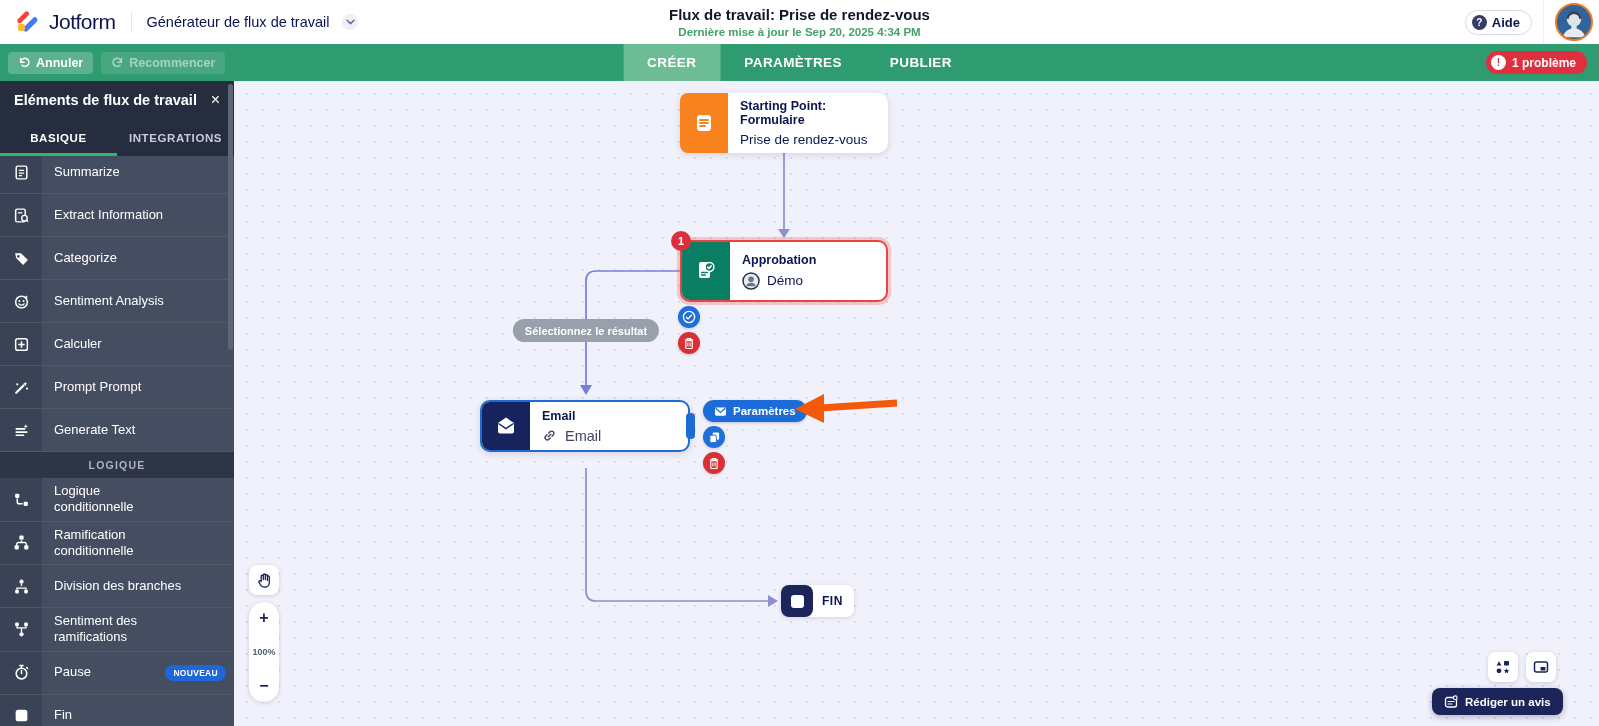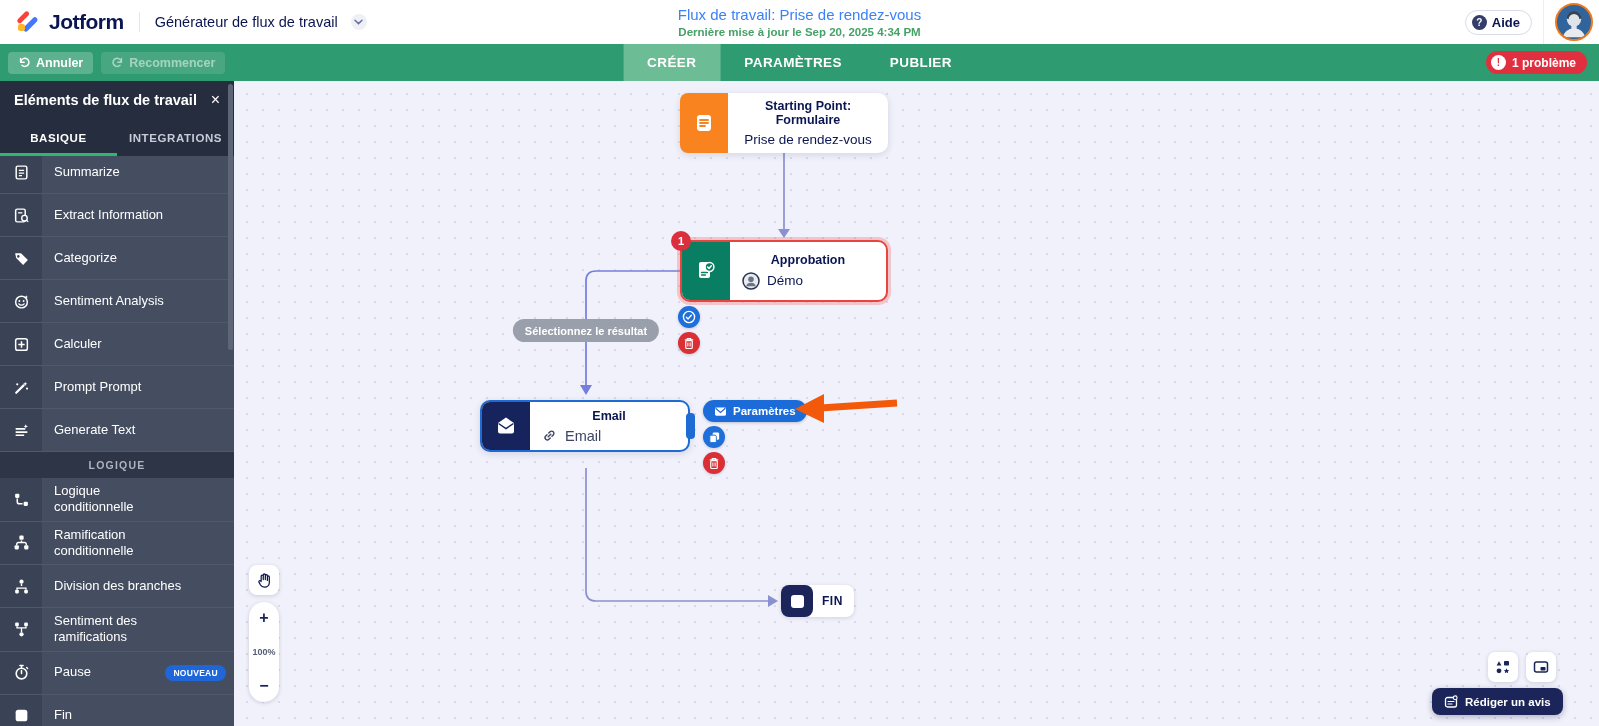--- a/index.html
+++ b/index.html
@@ -2,26 +2,26 @@
 <html><head>
 <meta charset="utf-8">
 <style>
   * { margin:0; padding:0; box-sizing:border-box; }
   body { font-family:"Liberation Sans", sans-serif; background:#fff; }
   .app { position:relative; width:1599px; height:726px; overflow:hidden; background:#fff; }
 
   
   .hdr { position:absolute; top:0; left:0; right:0; height:44px; background:#fff; z-index:6; }
   .brand { position:absolute; left:14px; top:0; height:44px; display:flex; align-items:center; gap:9px; }
-  .brand-name { font-size:21px; font-weight:bold; color:#0a1551; letter-spacing:-0.5px; }
+  .brand-name { font-size:21px; font-weight:normal; color:#0a1551; letter-spacing:-0.5px; }
   .hdiv { width:1px; height:20px; background:#e3e5f0; margin:0 6px; }
   .product { font-size:14.5px; color:#0a1551; }
   .chev-circ { width:16px; height:16px; border-radius:50%; background:#eef0f6; display:flex; align-items:center; justify-content:center; margin-left:4px; }
   .titleblock { position:absolute; left:50%; top:6px; transform:translateX(-50%); text-align:center; white-space:nowrap; }
-  .ttl { font-size:15px; font-weight:normal; color:#3b82f6; }
+  .ttl { font-size:15px; font-weight:bold; color:#0f172a; }
   .sub { font-size:11.5px; color:#45a167; margin-top:3px; font-weight:bold; }
   .hdr-right { position:absolute; right:6px; top:0; height:44px; display:flex; align-items:center; gap:11px; }
   .help-btn { height:25px; padding:0 11px 0 6px; border:1px solid #d9dbe8; border-radius:14px; display:flex; align-items:center; gap:5px; font-size:13px; color:#0a1551; background:#fff; font-weight:bold; }
   .help-q { width:15px; height:15px; border-radius:50%; background:#343c6a; color:#fff; font-size:10px; display:flex; align-items:center; justify-content:center; font-weight:bold; }
   .vdiv { width:1px; height:44px; background:#eceef5; }
   .avatar { width:38px; height:38px; border-radius:50%; border:2px solid #ee7a1e; background:#31639c; overflow:hidden; }
 
   
   .tb { position:absolute; top:44px; left:0; right:0; height:37px; background:#2f9b70; z-index:5; }
   .tb-left { position:absolute; left:8px; top:0; height:37px; display:flex; align-items:center; gap:8px; }
@@ -47,21 +47,21 @@
   .sb-item { display:flex; background:#454d61; border-bottom:1px solid #515969; min-height:43px; }
   .icell { flex:0 0 42px; background:#3a4255; display:flex; align-items:center; justify-content:center; }
   .lbl { flex:1; display:flex; align-items:center; color:#fff; font-size:13px; line-height:1.25; padding:5px 6px 5px 12px; white-space:pre-line; }
   .sec-hdr { height:26px; background:#2d3547; display:flex; align-items:center; justify-content:center; color:#aeb4c2; font-size:10.5px; font-weight:bold; letter-spacing:1.2px; }
   .new-badge { background:#1f66d8; color:#fff; font-size:8.5px; font-weight:bold; padding:3px 8px; border-radius:9px; margin:0 8px 0 auto; letter-spacing:.3px; }
   .sb-thumb { position:absolute; right:1px; top:3px; width:5px; height:266px; border-radius:3px; background:#5d6577; }
 
   
   .cv { position:absolute; left:234px; top:81px; right:0; bottom:0; background:#f1f1fb;
         background-image:radial-gradient(circle, #d9d9ea 1.2px, transparent 1.2px);
-        background-size:16px 16px; background-position:5px 5px; overflow:hidden;text-align:center; }
+        background-size:16px 16px; background-position:5px 5px; overflow:hidden; }
   .cv svg.layer { position:absolute; left:0; top:0; width:1365px; height:645px; pointer-events:none; }
   .wires { z-index:1; }
   .anno { z-index:3; }
 
   .node { position:absolute; display:flex; background:#fff; border-radius:10px; box-shadow:0 2px 7px rgba(40,40,90,.14); z-index:2; }
   .ibox { width:48px; border-radius:8px 0 0 8px; display:flex; align-items:center; justify-content:center; flex:0 0 48px; }
   .nbody { flex:1; display:flex; flex-direction:column; justify-content:center; padding:8px 12px; gap:5px; }
   .nt { font-size:12.5px; font-weight:bold; color:#0a1551; }
   .ns { font-size:13.5px; color:#0a1551; }
   .node-start { left:446px; top:12px; width:208px; height:60px; }

